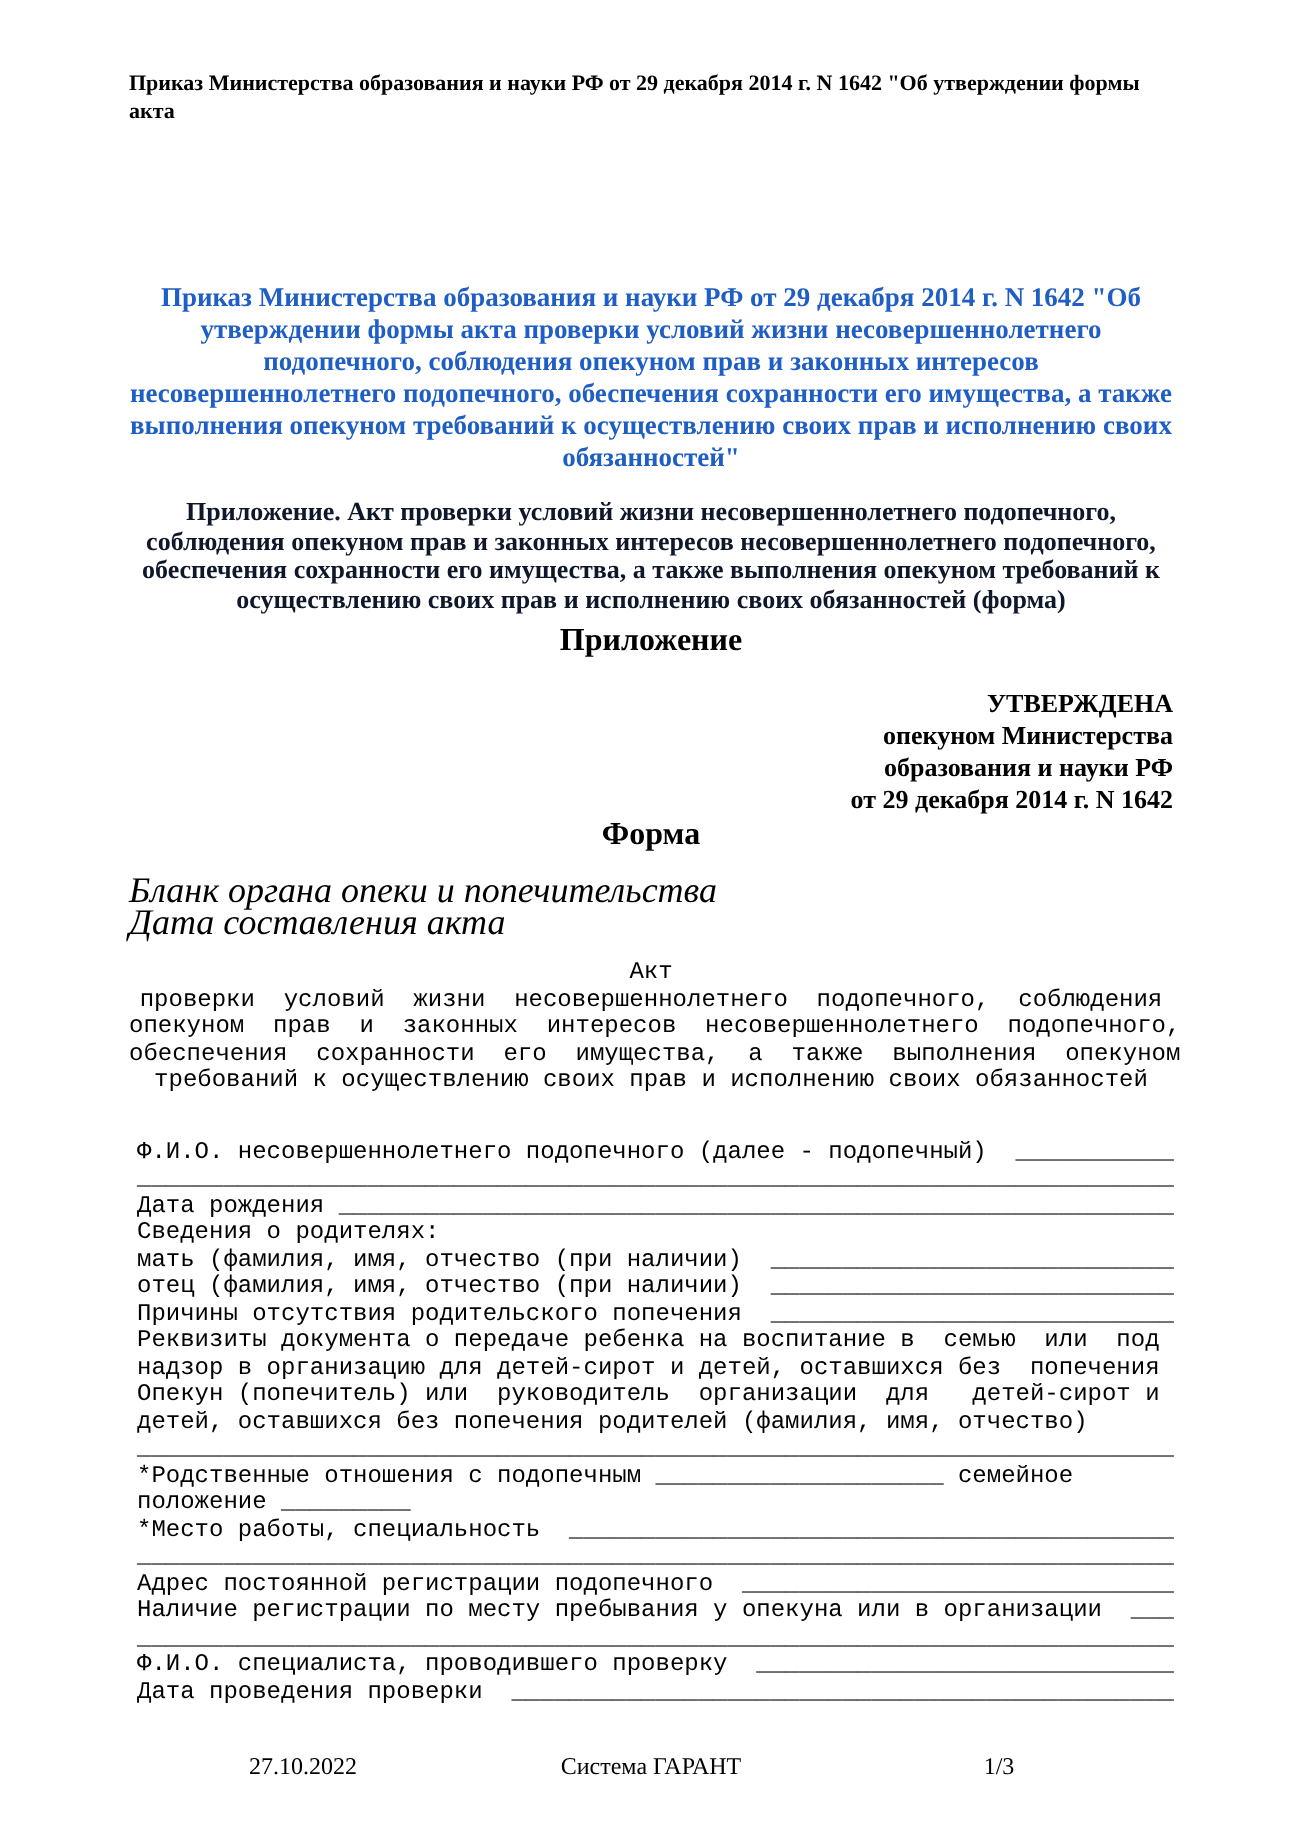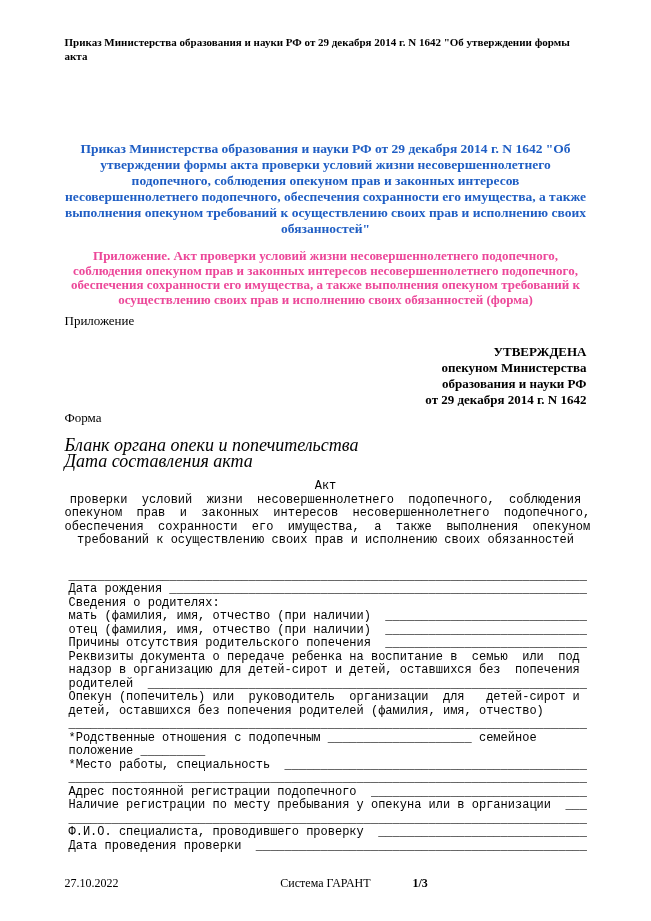--- a/index.html
+++ b/index.html
@@ -23,30 +23,30 @@
   .doc-title {
     margin-top: 78px;
     color: #1f5ec4;
     font-weight: bold;
     font-size: 13.5px;
     line-height: 16px;
     text-align: center;
   }
   .annex-title {
     margin-top: 12px;
-    color: #ec4899;
+    color: #0f172a;
     font-weight: bold;
     font-size: 13px;
     line-height: 14.5px;
     text-align: center;
   }
   .right-label {
-    text-align: left;
-    font-weight: normal;
-    font-size: 13px;
+    text-align: center;
+    font-weight: bold;
+    font-size: 16px;
     line-height: 16px;
   }
   .annex-label { margin-top: 6px; }
   .approval-block {
     margin-top: 15px;
     text-align: right;
     font-weight: bold;
     font-size: 13px;
     line-height: 16px;
   }
@@ -76,23 +76,23 @@
   }
   .footer {
     position: absolute;
     left: 44px;
     right: 44px;
     bottom: 30px;
     font-size: 12px;
     line-height: 15px;
     display: flex;
   }
-  .footer .f-left   { flex: 1; text-align: left; }
+  .footer .f-left   { flex: 1; text-align: center; }
   .footer .f-center { flex: 1; text-align: center; }
-  .footer .f-right  { flex: 1; text-align: left; font-weight: bold; }
+  .footer .f-right  { flex: 1; text-align: center; }
 </style>
 </head>
 <body>
 
 <div class="page">
 
   <div class="running-header">Приказ Министерства образования и науки РФ от 29 декабря 2014 г. N 1642 "Об утверждении формы акта</div>
 
   <div class="doc-title">Приказ Министерства образования и науки РФ от 29 декабря 2014 г. N 1642 "Об утверждении формы акта проверки условий жизни несовершеннолетнего подопечного, соблюдения опекуном прав и законных интересов несовершеннолетнего подопечного, обеспечения сохранности его имущества, а также выполнения опекуном требований к осуществлению своих прав и исполнению своих обязанностей"</div>
 
@@ -118,29 +118,29 @@
     <div class="mono-line">Акт</div>
     <div>
         <div class="mono-line">проверки  условий  жизни  несовершеннолетнего  подопечного,  соблюдения</div>
         <div class="mono-line">опекуном  прав  и  законных  интересов  несовершеннолетнего  подопечного,</div>
         <div class="mono-line">обеспечения  сохранности  его  имущества,  а  также  выполнения  опекуном</div>
         <div class="mono-line">требований к осуществлению своих прав и исполнению своих обязанностей</div>
       </div>
   </div>
 
   <div class="mono form-block">
+      <div class="mono-line">Ф.И.О. несовершеннолетнего подопечного (далее - подопечный)  ___________</div>
       <div class="mono-line">________________________________________________________________________</div>
       <div class="mono-line">Дата рождения __________________________________________________________</div>
       <div class="mono-line">Сведения о родителях:</div>
       <div class="mono-line">мать (фамилия, имя, отчество (при наличии)  ____________________________</div>
       <div class="mono-line">отец (фамилия, имя, отчество (при наличии)  ____________________________</div>
       <div class="mono-line">Причины отсутствия родительского попечения  ____________________________</div>
       <div class="mono-line">Реквизиты документа о передаче ребенка на воспитание в  семью  или  под</div>
       <div class="mono-line">надзор в организацию для детей-сирот и детей, оставшихся без  попечения</div>
-      <div class="mono-line">родителей  _____________________________________________________________</div>
       <div class="mono-line">Опекун (попечитель) или  руководитель  организации  для   детей-сирот и</div>
       <div class="mono-line">детей, оставшихся без попечения родителей (фамилия, имя, отчество)</div>
       <div class="mono-line">________________________________________________________________________</div>
       <div class="mono-line">*Родственные отношения с подопечным ____________________ семейное</div>
       <div class="mono-line">положение _________</div>
       <div class="mono-line">*Место работы, специальность  __________________________________________</div>
       <div class="mono-line">________________________________________________________________________</div>
       <div class="mono-line">Адрес постоянной регистрации подопечного  ______________________________</div>
       <div class="mono-line">Наличие регистрации по месту пребывания у опекуна или в организации  ___</div>
       <div class="mono-line">________________________________________________________________________</div>

